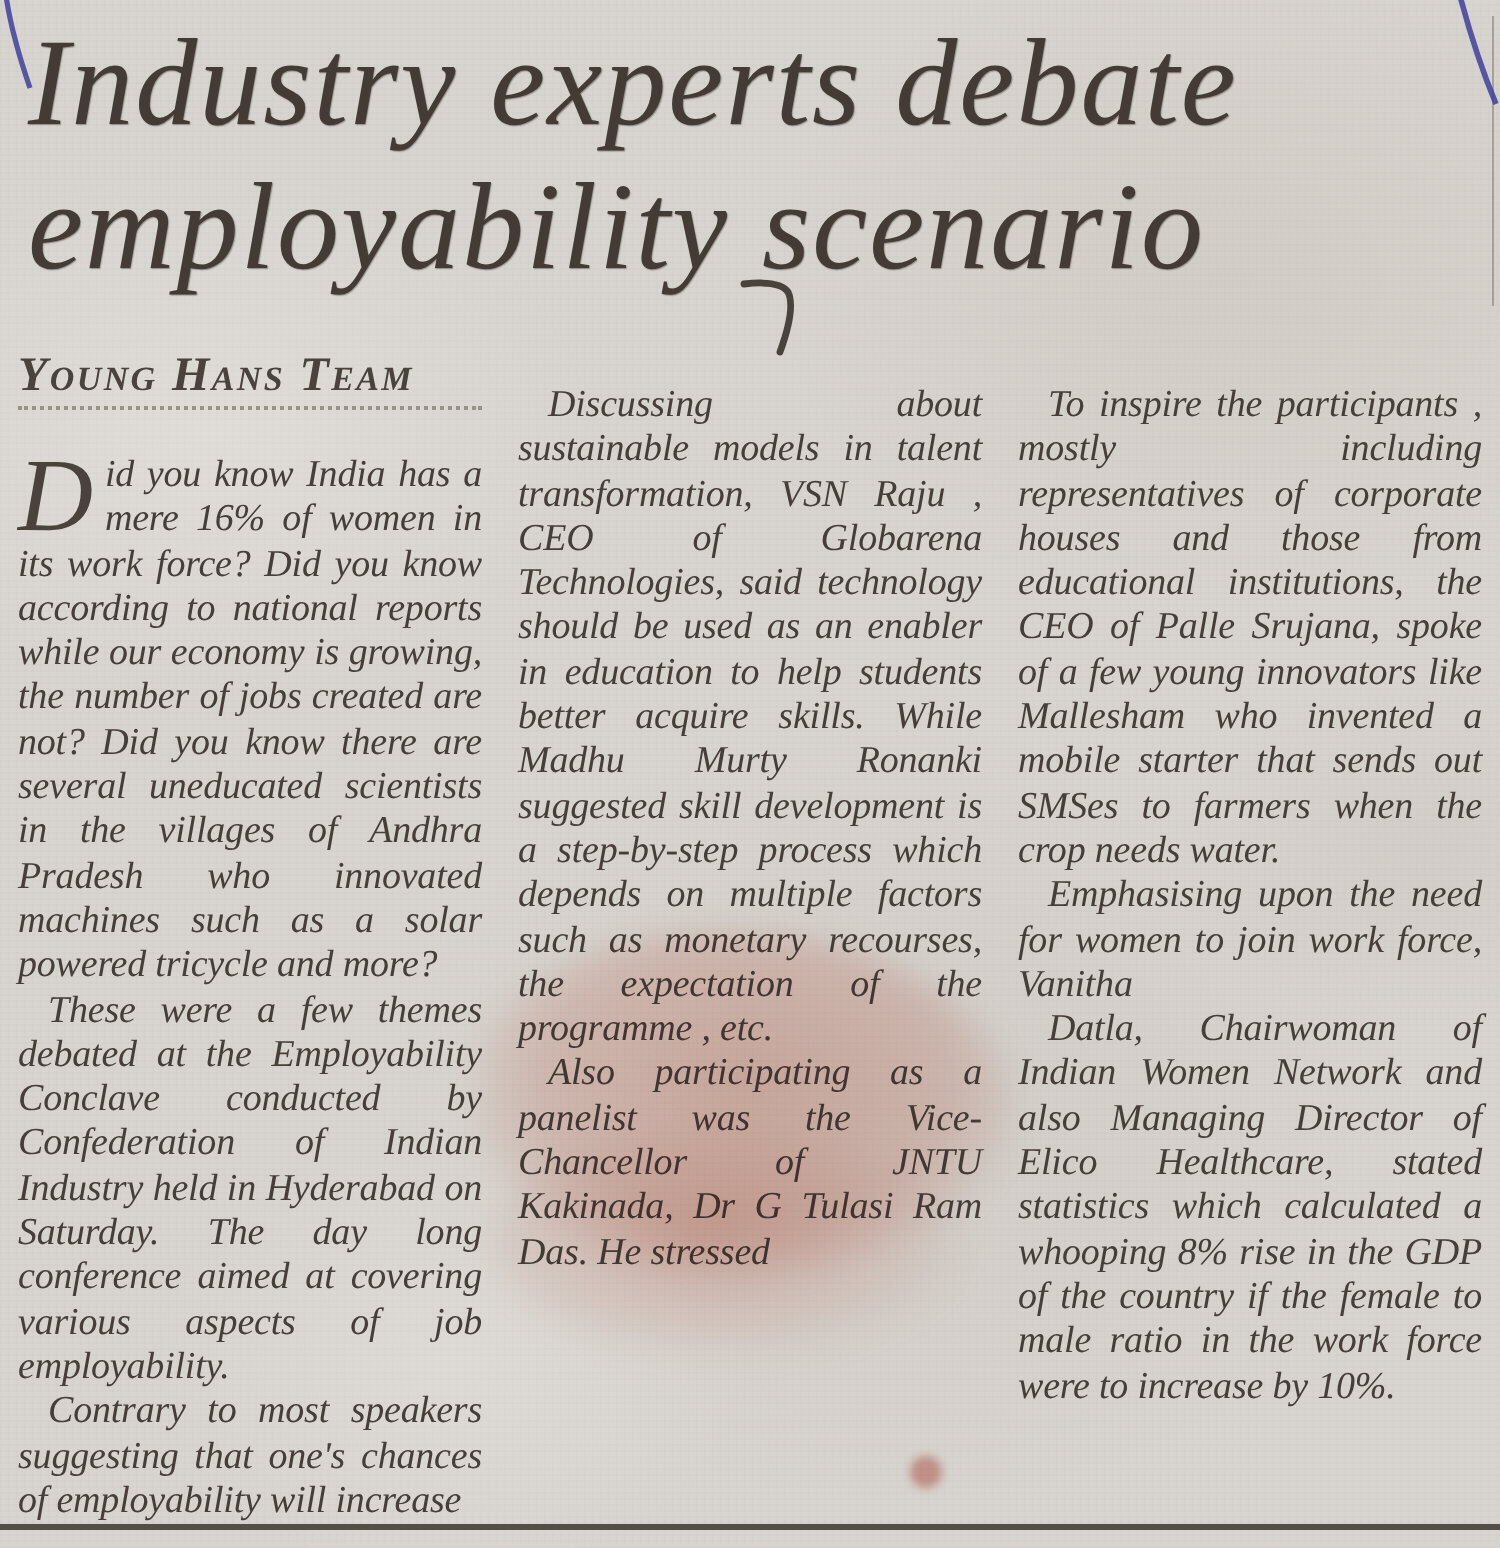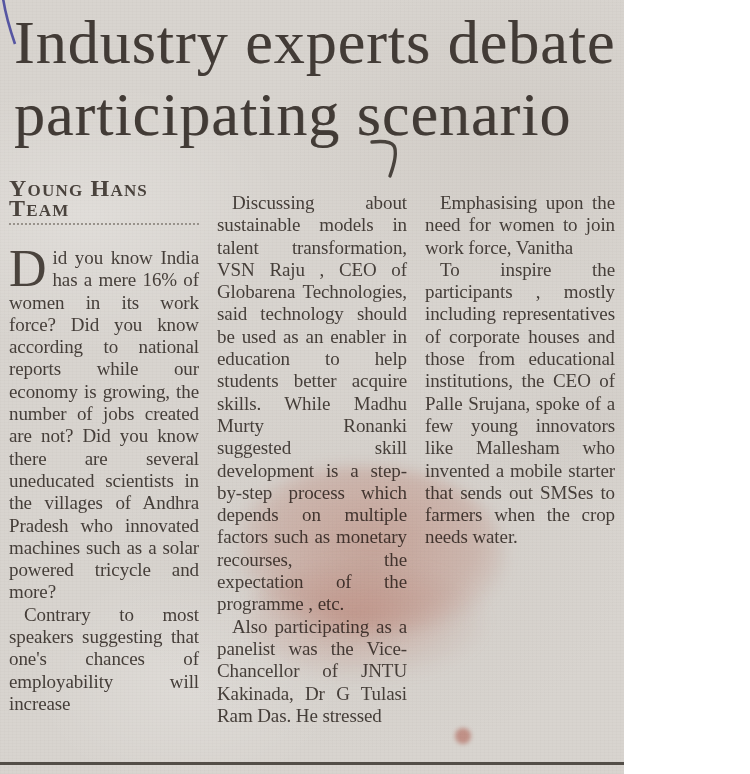--- a/index.html
+++ b/index.html
@@ -3,32 +3,33 @@
 <meta charset="utf-8">
 <style>
   html, body {
     margin: 0; padding: 0;
     width: 750px; height: 774px;
     overflow: hidden;
     font-family: "Liberation Serif", serif;
   }
   .page {
     position: relative;
-    width: 624px; height: 774px;
+    width: 750px; height: 774px;
     background-color: #d8d4cf;
     background-image:
       radial-gradient(ellipse 320px 220px at 14% 28%, rgba(255,255,255,.22), transparent 62%),
       radial-gradient(ellipse 360px 260px at 82% 18%, rgba(168,158,148,.13), transparent 65%),
       radial-gradient(ellipse 420px 320px at 60% 72%, rgba(162,152,144,.11), transparent 62%),
       radial-gradient(ellipse 260px 190px at 30% 88%, rgba(255,255,255,.16), transparent 60%),
       radial-gradient(ellipse 200px 140px at 95% 55%, rgba(160,150,142,.10), transparent 65%),
       repeating-linear-gradient(0deg, rgba(120,110,100,.028) 0 1px, transparent 1px 3px),
       repeating-linear-gradient(90deg, rgba(120,110,100,.022) 0 1px, transparent 1px 4px);
     color: #463f3a;
     overflow: hidden;
+    font-style: italic;
   }
   .headline {
     margin: 6px 10px 0 14px;
     font-size: 62px;
     line-height: 72px;
     font-weight: normal;
     letter-spacing: 1px;
     color: #423b36;
     text-shadow: 0.4px 0.4px 0.6px rgba(60,52,46,.45);
   }
@@ -127,43 +128,45 @@
   </svg>
 
   <svg class="pen tr" width="28" height="60" viewBox="0 0 28 60">
     <path d="M8,-2 Q16,28 26,52" fill="none" stroke="#3f3f9a" stroke-width="2.8" opacity="0.85"></path>
   </svg>
 
   <div class="edge-line"></div>
 
   <h1 class="headline">
     <span>Industry experts debate</span>
-    <span>participating scenario</span>
+    <span>employability scenario</span>
   </h1>
 
   <svg class="flourish" width="50" height="42" viewBox="0 0 50 42">
     <path d="M4,4 Q22,2 26,8 Q30,16 22,38" fill="none" stroke="#3a332e" stroke-width="3.4" stroke-linecap="round" opacity="0.9"></path>
   </svg>
 
   <div class="cols">
 
     <div class="col">
       <div class="byline">Young Hans Team</div>
       <p class="dropcap">Did you know India has a mere 16% of women in its work force? Did you know according to national reports while our economy is growing, the number of jobs created are not? Did you know there are several uneducated scientists in the villages of Andhra Pradesh who innovated machines such as a solar powered tricycle and more?</p>
+      <p class="indent">These were a few themes debated at the Employability Conclave conducted by Confederation of Indian Industry held in Hyderabad on Saturday. The day long conference aimed at covering various aspects of job employability.</p>
       <p class="indent">Contrary to most speakers suggesting that one's chances of employability will increase</p>
     </div>
 
     <div class="col cont">
       <p class="indent">Discussing about sustainable models in talent transformation, VSN Raju , CEO of Globarena Technologies, said technology should be used as an enabler in education to help students better acquire skills. While Madhu Murty Ronanki suggested skill development is a step-by-step process which depends on multiple factors such as monetary recourses, the expectation of the programme , etc.</p>
       <p class="indent">Also participating as a panelist was the Vice-Chancellor of JNTU Kakinada, Dr G Tulasi Ram Das. He stressed</p>
     </div>
 
     <div class="col cont">
+      <p class="indent">To inspire the participants , mostly including representatives of corporate houses and those from educational institutions, the CEO of Palle Srujana, spoke of a few young innovators like Mallesham who invented a mobile starter that sends out SMSes to farmers when the crop needs water.</p>
       <p class="indent">Emphasising upon the need for women to join work force, Vanitha</p>
-      <p class="indent">To inspire the participants , mostly including representatives of corporate houses and those from educational institutions, the CEO of Palle Srujana, spoke of a few young innovators like Mallesham who invented a mobile starter that sends out SMSes to farmers when the crop needs water.</p>
+      <p class="indent">Datla, Chairwoman of Indian Women Network and also Managing Director of Elico Healthcare, stated statistics which calculated a whooping 8% rise in the GDP of the country if the female to male ratio in the work force were to increase by 10%.</p>
     </div>
 
   </div>
 
   <div class="stain s1"></div>
   <div class="stain s2"></div>
   <div class="stain s3"></div>
 
   <div class="bottom-rule"></div>
 

